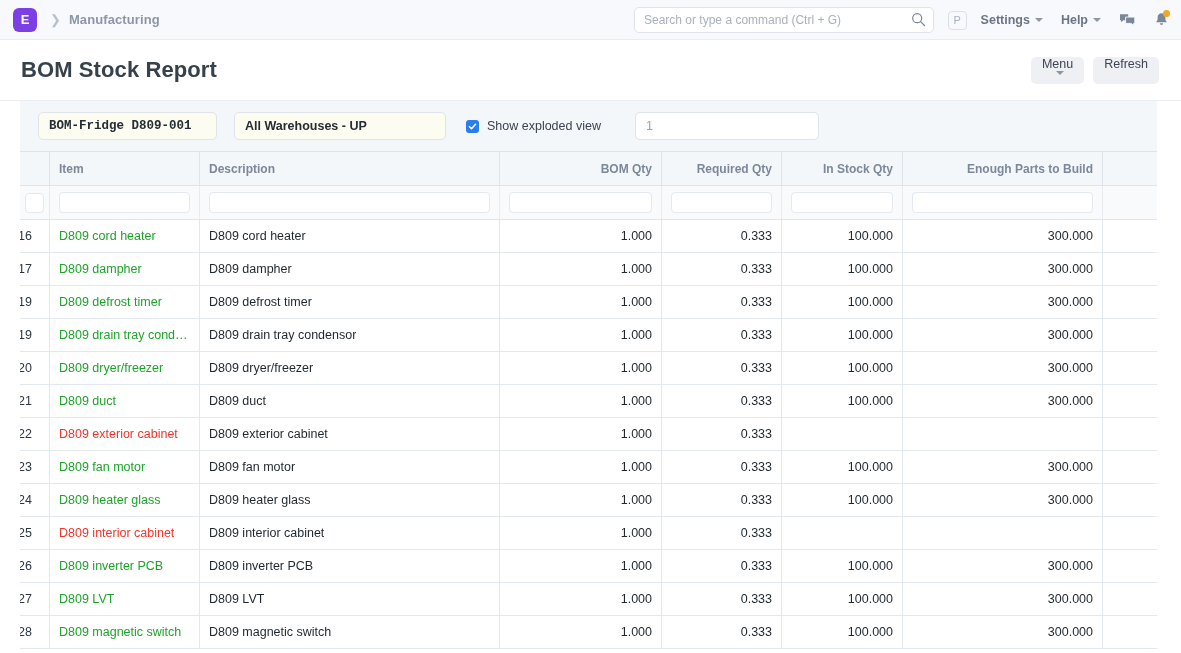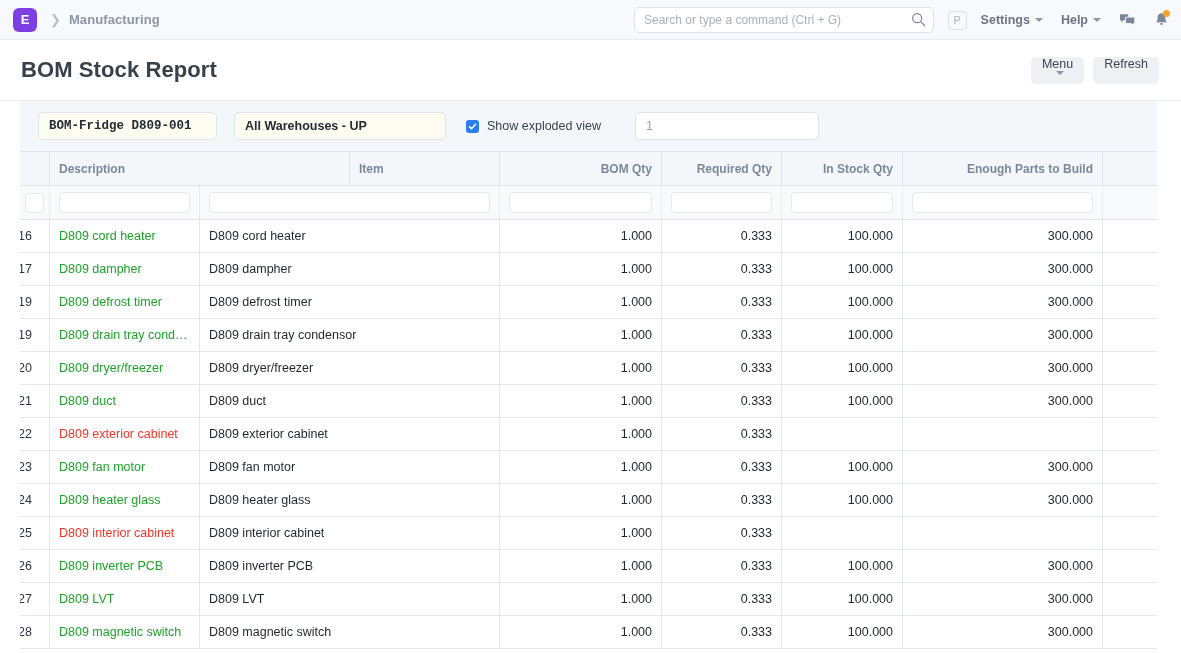--- a/index.html
+++ b/index.html
@@ -327,22 +327,22 @@
     </span>
     <span class="chk-label">Show exploded view</span>
   </label>
   <input class="ff-qty" value="1" style="">
 </div>
 
 <div class="grid">
 
   <div class="row row-head">
     <div class="cell c-idx"></div>
+    <div class="cell c-item">Item</div>
     <div class="cell c-desc">Description</div>
-    <div class="cell c-item">Item</div>
     <div class="cell c-bom">BOM Qty</div>
     <div class="cell c-req">Required Qty</div>
     <div class="cell c-stock">In Stock Qty</div>
     <div class="cell c-enough">Enough Parts to Build</div>
     <div class="cell c-tail"></div>
   </div>
 
   <div class="row row-filter">
     <div class="cell c-idx">
       <span class="finput-box"></span>

